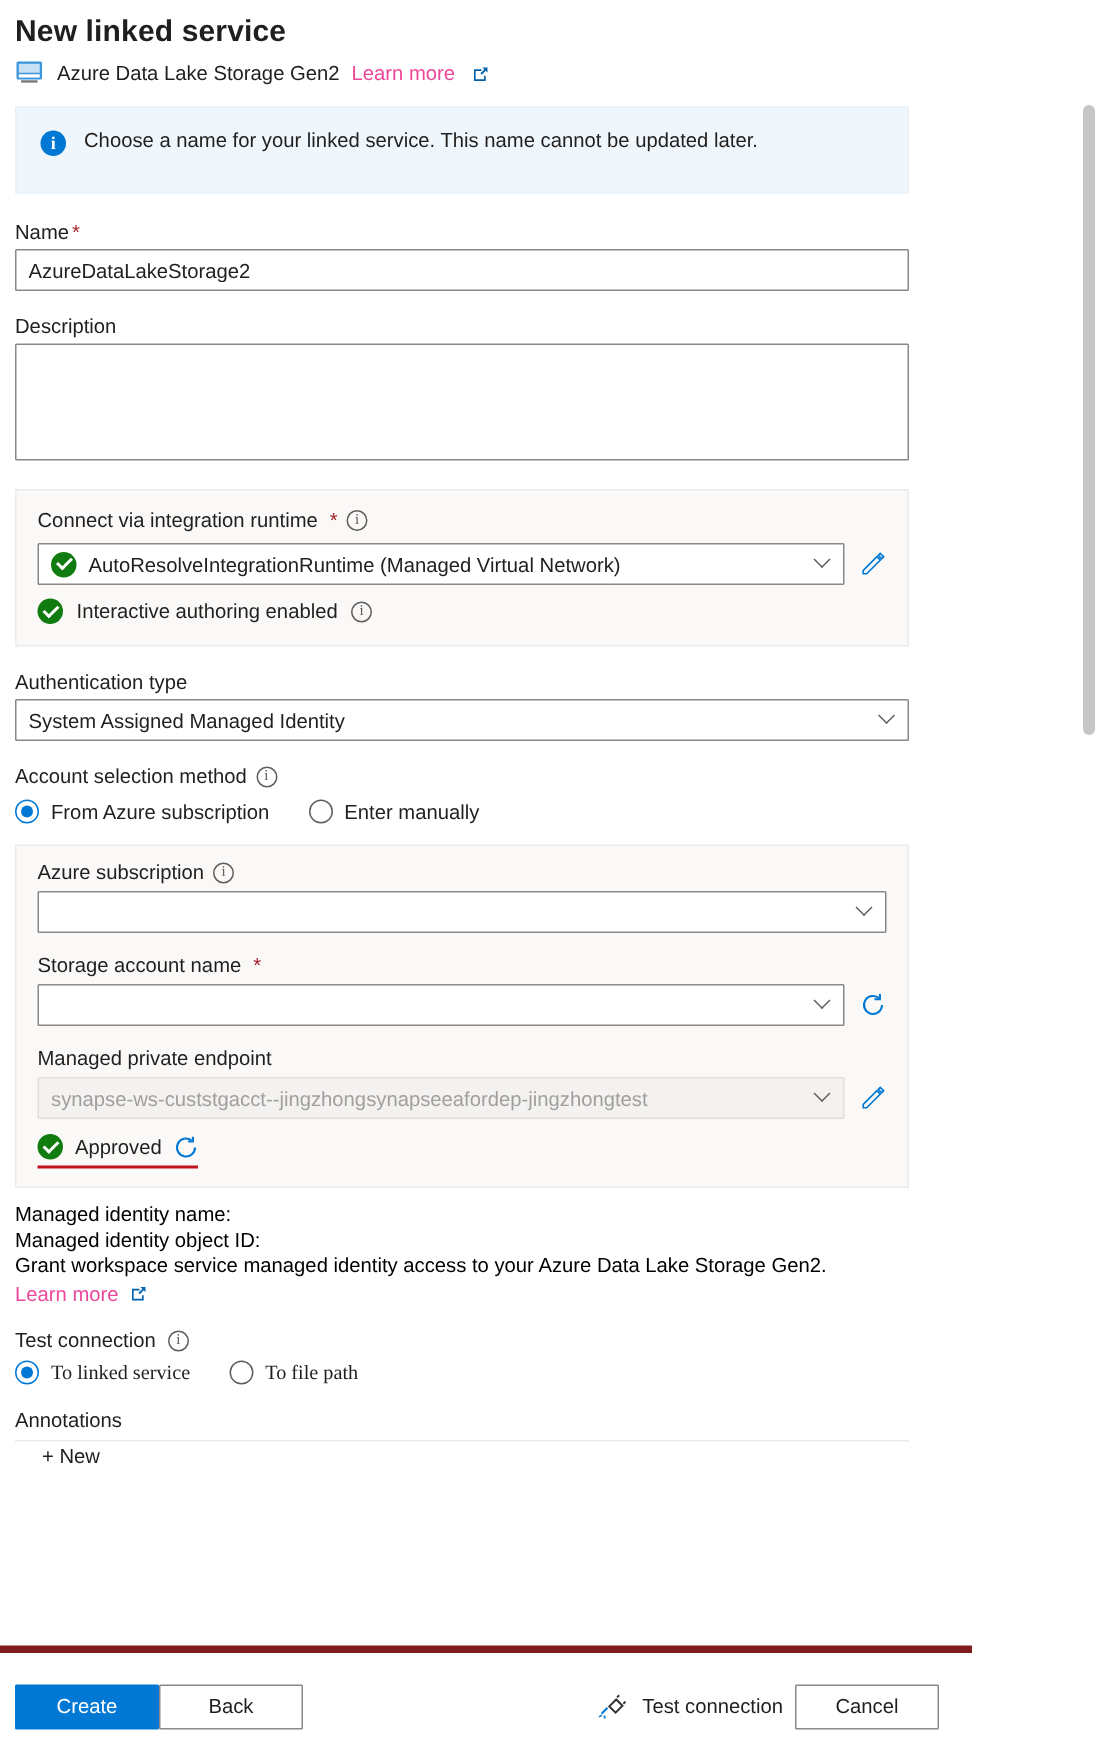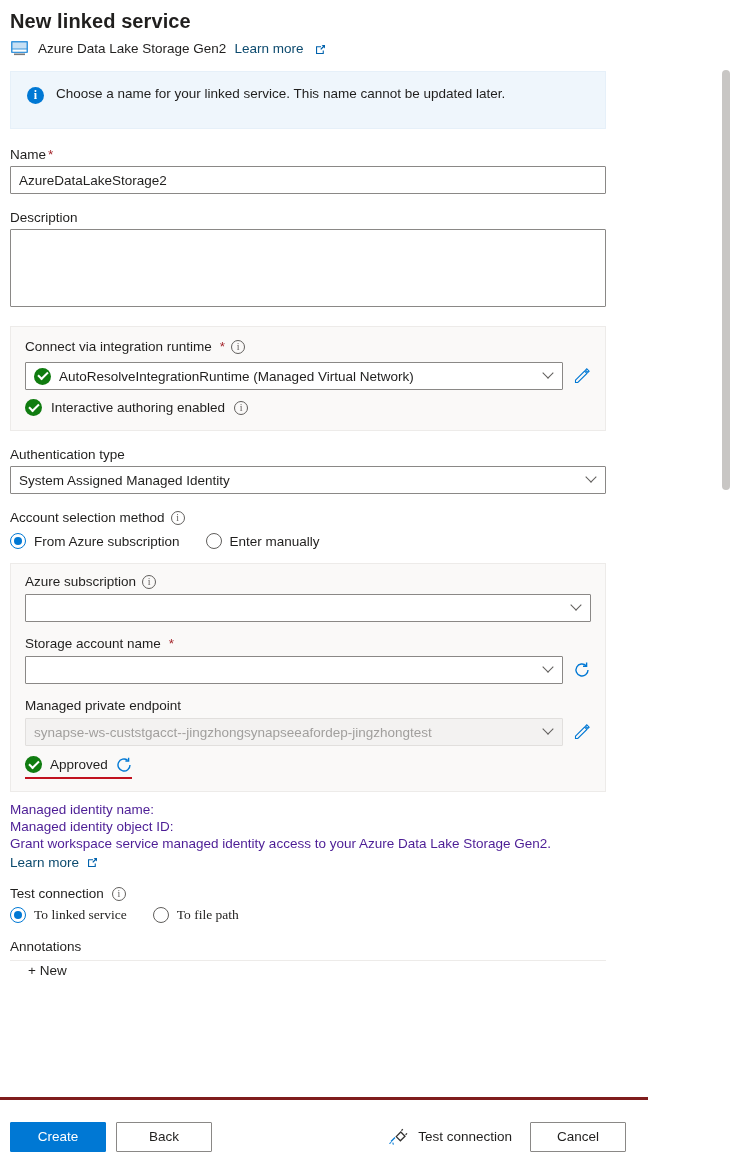--- a/index.html
+++ b/index.html
@@ -41,21 +41,21 @@
     gap: 8px;
     margin-bottom: 14px;
     font-size: 13.5px;
   }
   .ds-icon {
     width: 20px; height: 18px;
     display: inline-block;
     position: relative;
   }
   .link {
-    color: #0c4a6e;
+    color: #ec4899;
     text-decoration: none;
     cursor: pointer;
   }
   .ext-ico {
     display: inline-block;
     width: 11px; height: 11px;
     margin-left: 4px;
     vertical-align: -1px;
   }
   .infobar {
@@ -240,21 +240,21 @@
     gap: 8px;
     margin-top: 10px;
     padding-bottom: 4px;
     border-bottom: 2.5px solid #c1121f;
   }
   .spinner {
     width: 16px; height: 16px;
     display: inline-block;
   }
   .muted-line {
-    color: #4c1d95;
+    color: #000000;
     font-size: 13.5px;
     margin: 2px 0;
   }
   .disabled-sel {
     background: #f3f2f1;
     color: #a19f9d;
     border: 1px solid #e1dfdd;
   }
   .section-head {
     display: flex;
@@ -266,25 +266,24 @@
   .ann-head {
     font-size: 13.5px;
     margin: 16px 0 6px 0;
   }
   .footer {
     position: absolute;
     left: 0; bottom: 0;
     width: 648px;
     height: 76px;
     background: #fff;
-    border-top: 3px solid #7f1d1d;
+    border-top: 5px solid #7f1d1d;
     display: flex;
     align-items: center;
     padding: 0 22px 0 10px;
-    gap: 10px;
   }
   .btn {
     height: 30px;
     min-width: 96px;
     border: 1px solid #8a8886;
     background: #fff;
     color: #201f1e;
     font-size: 13.5px;
     font-family: "Liberation Sans", sans-serif;
     cursor: pointer;

